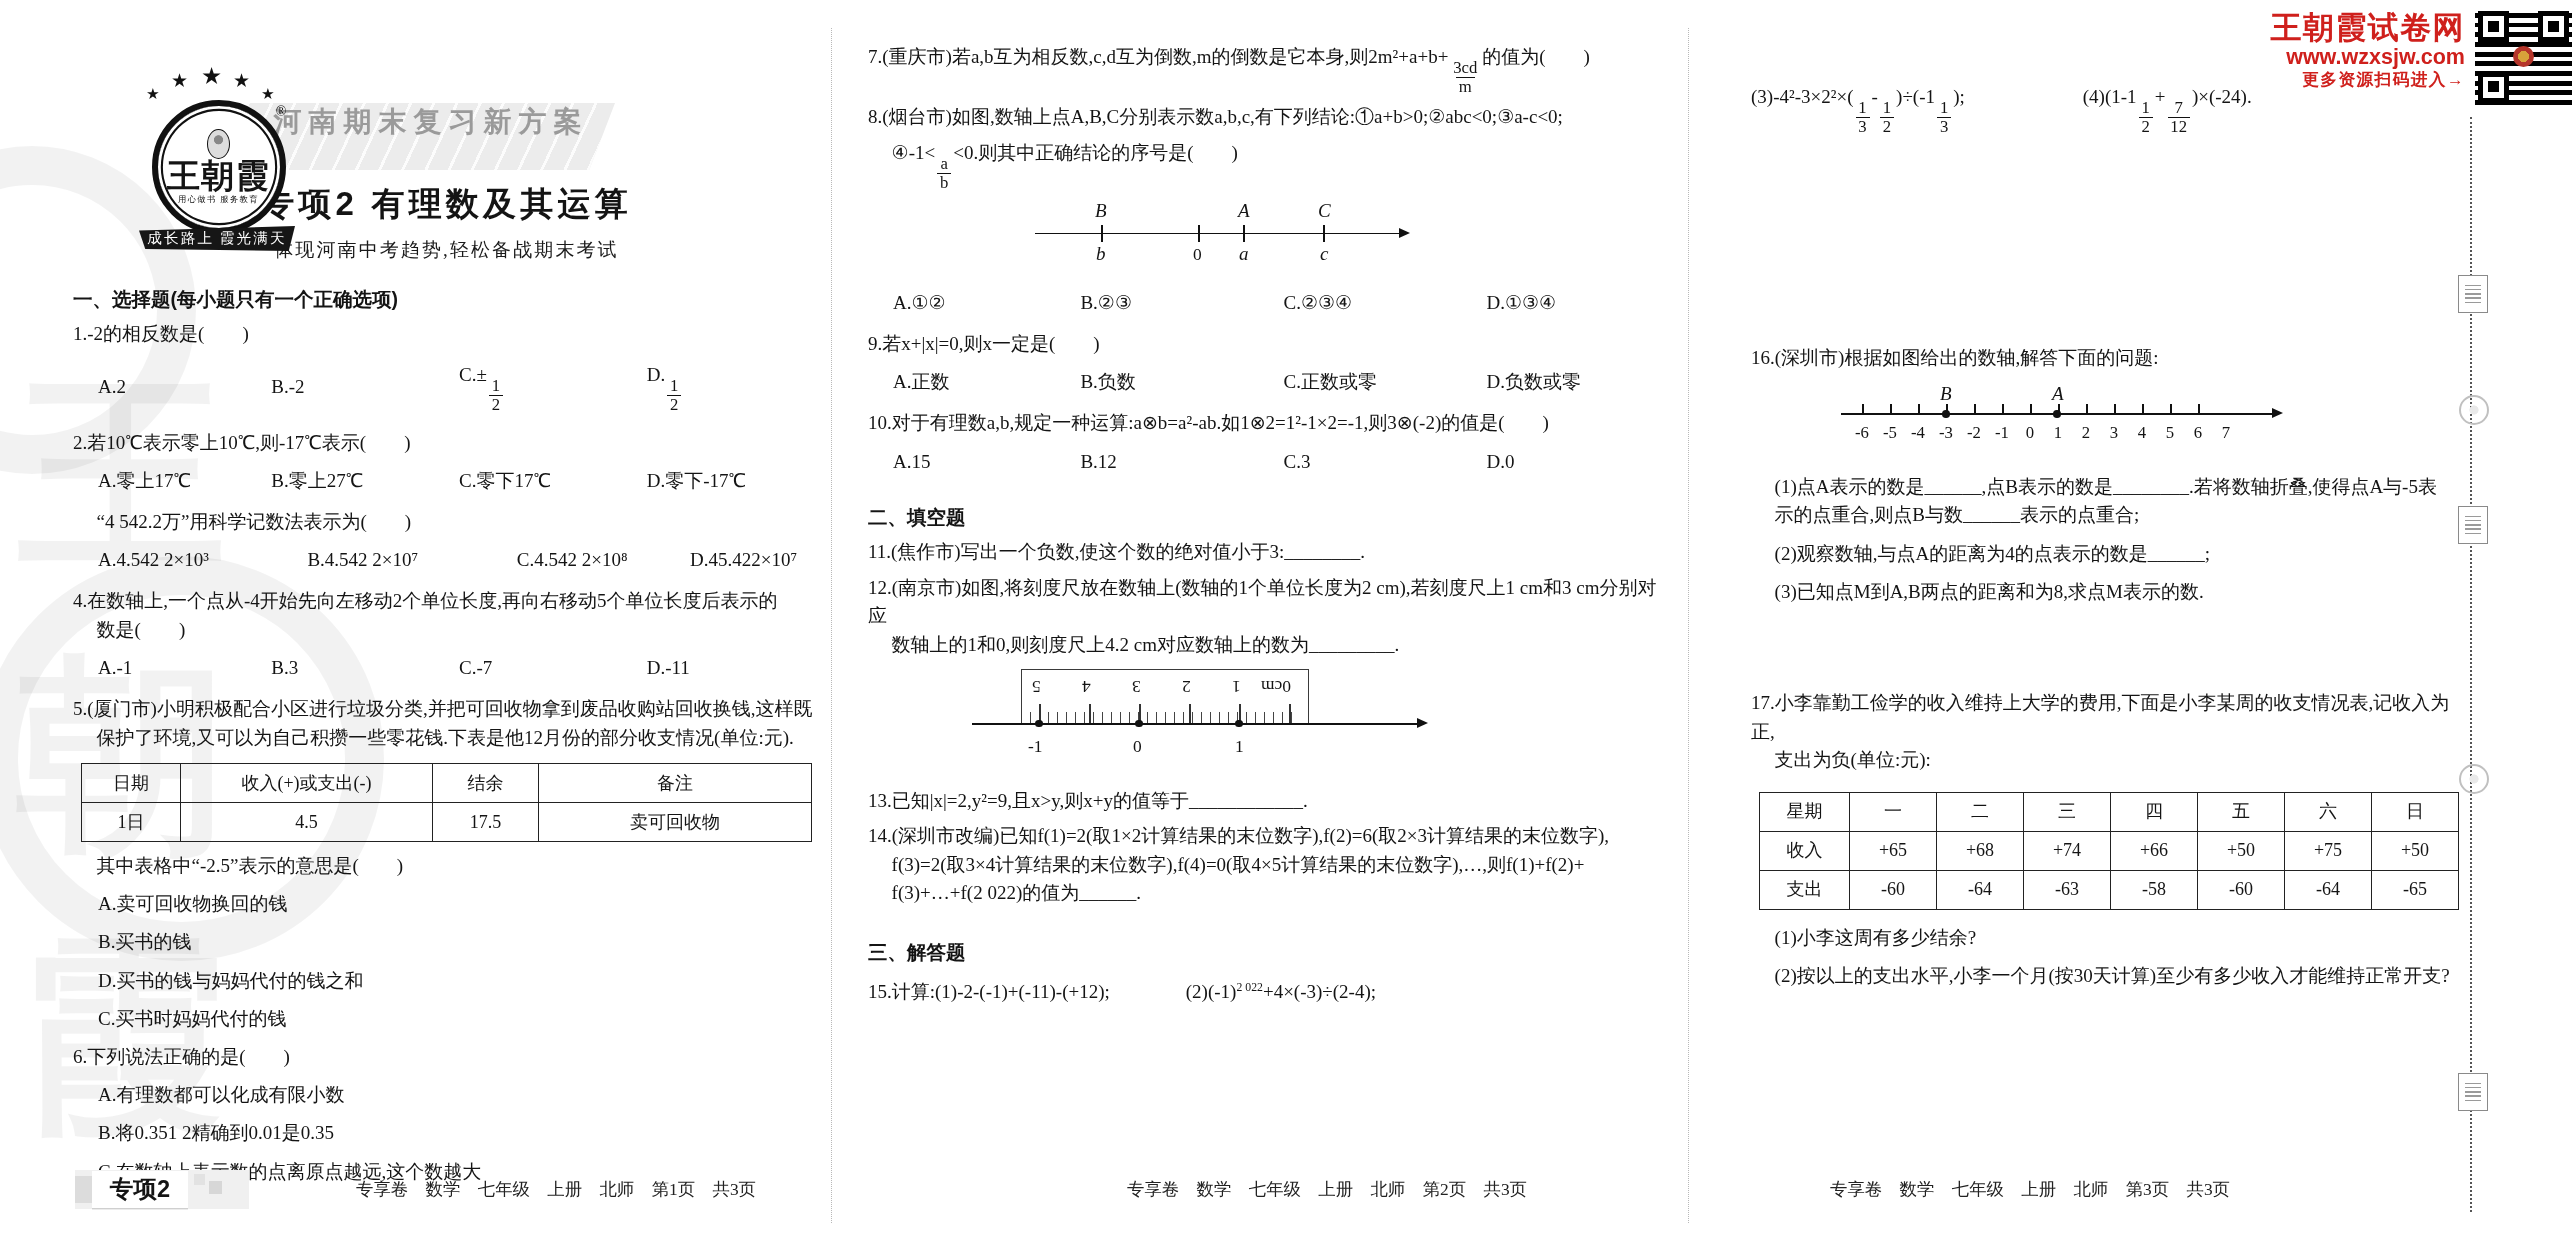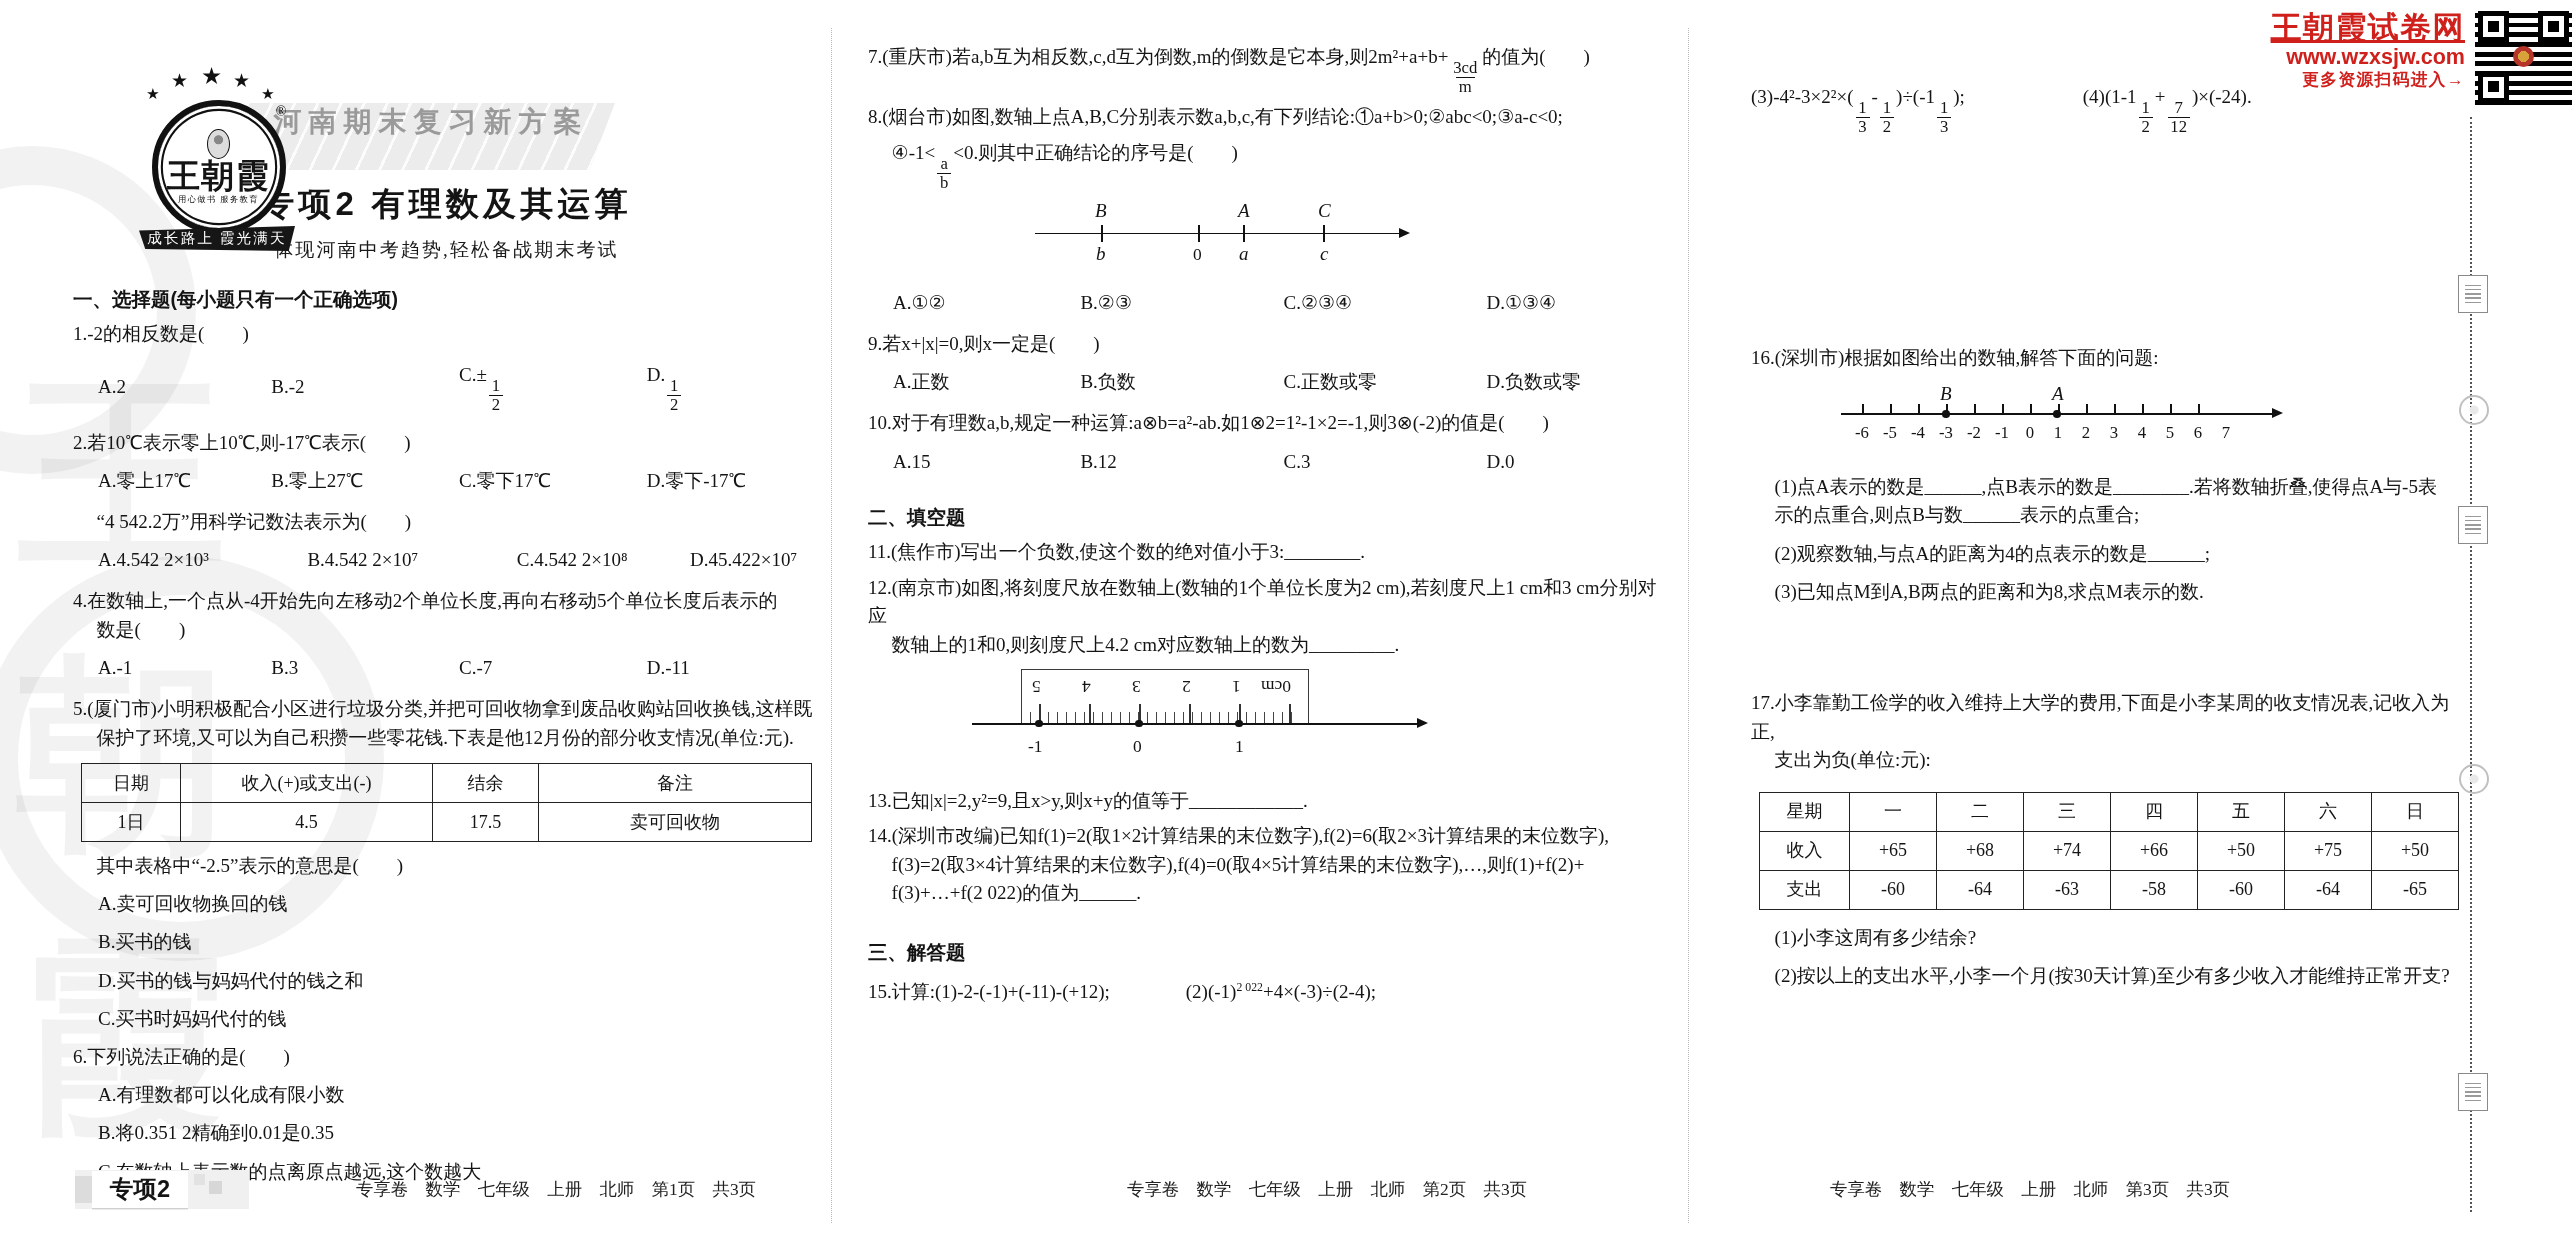--- a/index.html
+++ b/index.html
@@ -70,21 +70,21 @@
   .rticks2{position:absolute;bottom:0;left:16.7px;width:254px;height:19px;
         background:repeating-linear-gradient(90deg,#333 0 1.7px,transparent 1.7px 50px);}
   
   .fig16{height:82px;width:472px;margin:7px 0 1.4px 90px;}
   .t16{position:absolute;left:21px;top:23.6px;width:363px;height:11px;
         background:repeating-linear-gradient(90deg,#111 0 1.7px,transparent 1.7px 28px);}
   .numrow{position:absolute;display:flex;}
   .numrow span{width:28px;text-align:center;font-size:16.7px;}
   
   .brand{position:absolute;left:2209px;top:9.7px;width:256px;text-align:right;color:#cf201c;line-height:1.15;}
-  .brand .b1{font-family:"Liberation Sans",sans-serif;font-weight:bold;font-size:31px;letter-spacing:1.4px;text-decoration:underline;}
+  .brand .b1{font-family:"Liberation Sans",sans-serif;font-weight:bold;font-size:31px;letter-spacing:1.4px;}
   .brand .b2{font-family:"Liberation Sans",sans-serif;font-weight:bold;font-size:21.5px;}
   .brand .b3{font-family:"Liberation Sans",sans-serif;font-weight:bold;font-size:16.7px;letter-spacing:1.4px;}
   .qr{position:absolute;left:2475px;top:8.3px;width:97px;height:97px;background:
         repeating-linear-gradient(0deg,#000 0 4.9px,#fff 4.9px 9.7px),
         repeating-linear-gradient(90deg,#000 0 4.9px,rgba(255,255,255,.75) 4.9px 9.7px);}
   .qr-eye{position:absolute;width:21px;height:21px;border:5.6px solid #000;background:#fff;}
   .qr-eye::after{content:"";position:absolute;left:4.9px;top:4.9px;width:11px;height:11px;background:#000;}
   .qr-c{position:absolute;left:38px;top:38px;width:21px;height:21px;border-radius:50%;
         background:radial-gradient(circle,#d8a23a 0 5.6px,#b5352a 5.6px 10.4px);}
   

